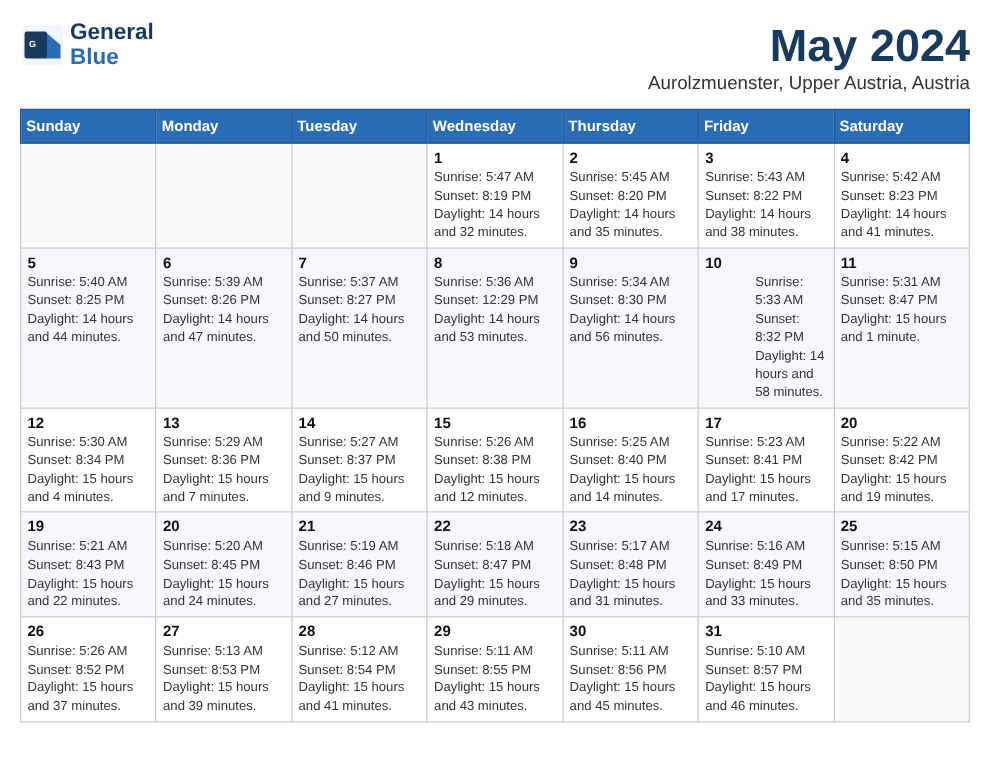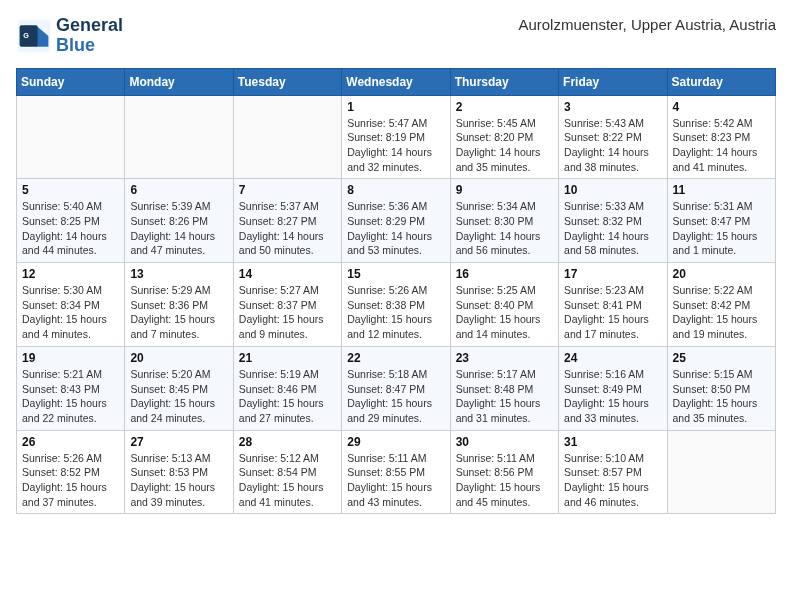--- a/index.html
+++ b/index.html
@@ -89,20 +89,21 @@
       <polygon points="22,8 36,20 36,32 22,32" fill="#2a6db5"></polygon>
       <rect x="4" y="8" width="20" height="24" rx="2" fill="#1a3a5c"></rect>
       <text x="8" y="22" font-size="8" fill="white" font-weight="bold">G</text>
     </svg>
     <div>
       <div class="logo-text">General</div>
       <div class="logo-text logo-blue">Blue</div>
     </div>
   </div>
   <div class="title-block">
+    <div class="month-title">May 2024</div>
     <div class="subtitle">Aurolzmuenster, Upper Austria, Austria</div>
   </div>
 </div>
 
 <table class="calendar">
   <thead>
     <tr id="weekday-header">
         <th>Sunday</th>
         <th>Monday</th>
         <th>Tuesday</th>
@@ -157,32 +158,32 @@
         </td>
         <td>
           <div class="day-num">7</div>
           <div class="day-info" style="white-space: pre-line;">Sunrise: 5:37 AM
 Sunset: 8:27 PM
 Daylight: 14 hours and 50 minutes.</div>
         </td>
         <td>
           <div class="day-num">8</div>
           <div class="day-info" style="white-space: pre-line;">Sunrise: 5:36 AM
-Sunset: 8:29 PM
+Sunset: 12:29 PM
 Daylight: 14 hours and 53 minutes.</div>
         </td>
         <td>
           <div class="day-num">9</div>
           <div class="day-info" style="white-space: pre-line;">Sunrise: 5:34 AM
 Sunset: 8:30 PM
 Daylight: 14 hours and 56 minutes.</div>
         </td>
         <td>
           <div class="day-num">10</div>
-          <div class="day-info" style="white-space: pre-line;">Sunrise: 5:33 AM
+          <div class="day-info" style="white-space: pre-line; margin-left: 40px;">Sunrise: 5:33 AM
 Sunset: 8:32 PM
 Daylight: 14 hours and 58 minutes.</div>
         </td>
         <td>
           <div class="day-num">11</div>
           <div class="day-info" style="white-space: pre-line;">Sunrise: 5:31 AM
 Sunset: 8:47 PM
 Daylight: 15 hours and 1 minute.</div>
         </td>
       </tr>

